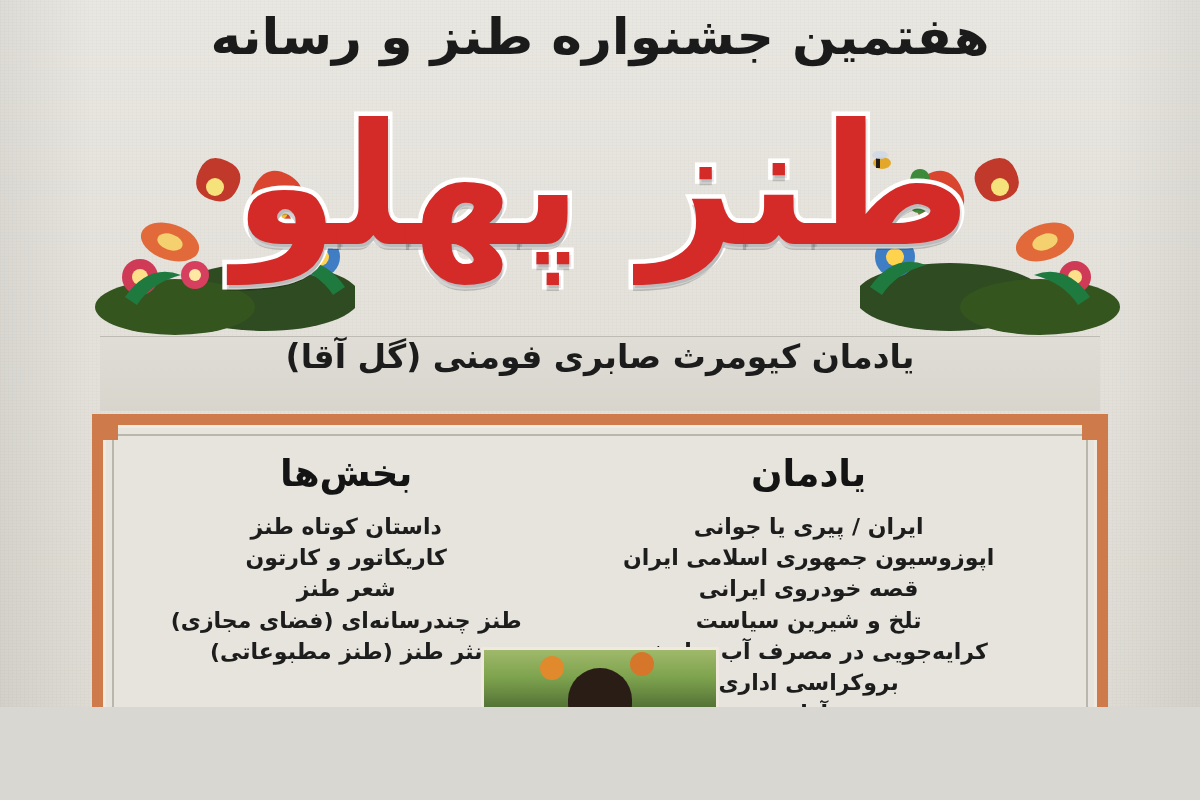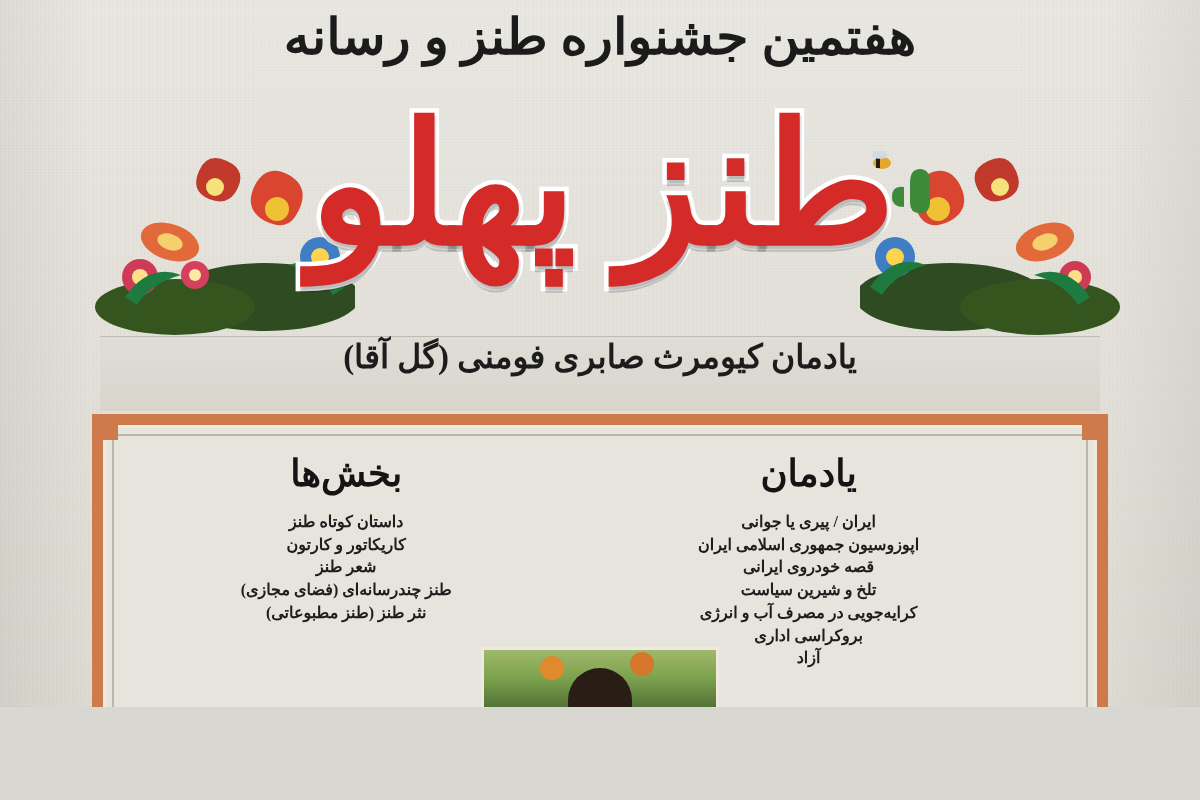--- a/index.html
+++ b/index.html
@@ -13,21 +13,20 @@
     overflow: hidden;
     font-family: "DejaVu Sans", "Liberation Sans", sans-serif;
   }
 
   .poster {
     position: relative;
     width: 1200px;
     height: 707px;
     background: linear-gradient(180deg, #e9e7e1 0%, #e4e2db 40%, #dedbd3 100%);
     overflow: hidden;
-    font-family: Liberation Serif, serif;
   }
 
   
   .paper-texture {
     position: absolute;
     inset: 0;
     background-image:
       repeating-linear-gradient(0deg, rgba(0,0,0,0.012) 0px, rgba(0,0,0,0.012) 1px, rgba(255,255,255,0) 1px, rgba(255,255,255,0) 3px),
       repeating-linear-gradient(90deg, rgba(0,0,0,0.01) 0px, rgba(0,0,0,0.01) 1px, rgba(255,255,255,0) 1px, rgba(255,255,255,0) 4px);
     pointer-events: none;
@@ -149,21 +148,21 @@
     color: #141414;
     margin-bottom: 16px;
     letter-spacing: -1px;
   }
   .col-list {
     list-style: none;
     margin: 0;
     padding: 0;
   }
   .col-list li {
-    font-size: 16px;
+    font-size: 22px;
     font-weight: bold;
     color: #1d1d1d;
     line-height: 1.42;
     white-space: nowrap;
   }
 
   
   .bottom-photo {
     position: absolute;
     bottom: -8px;

